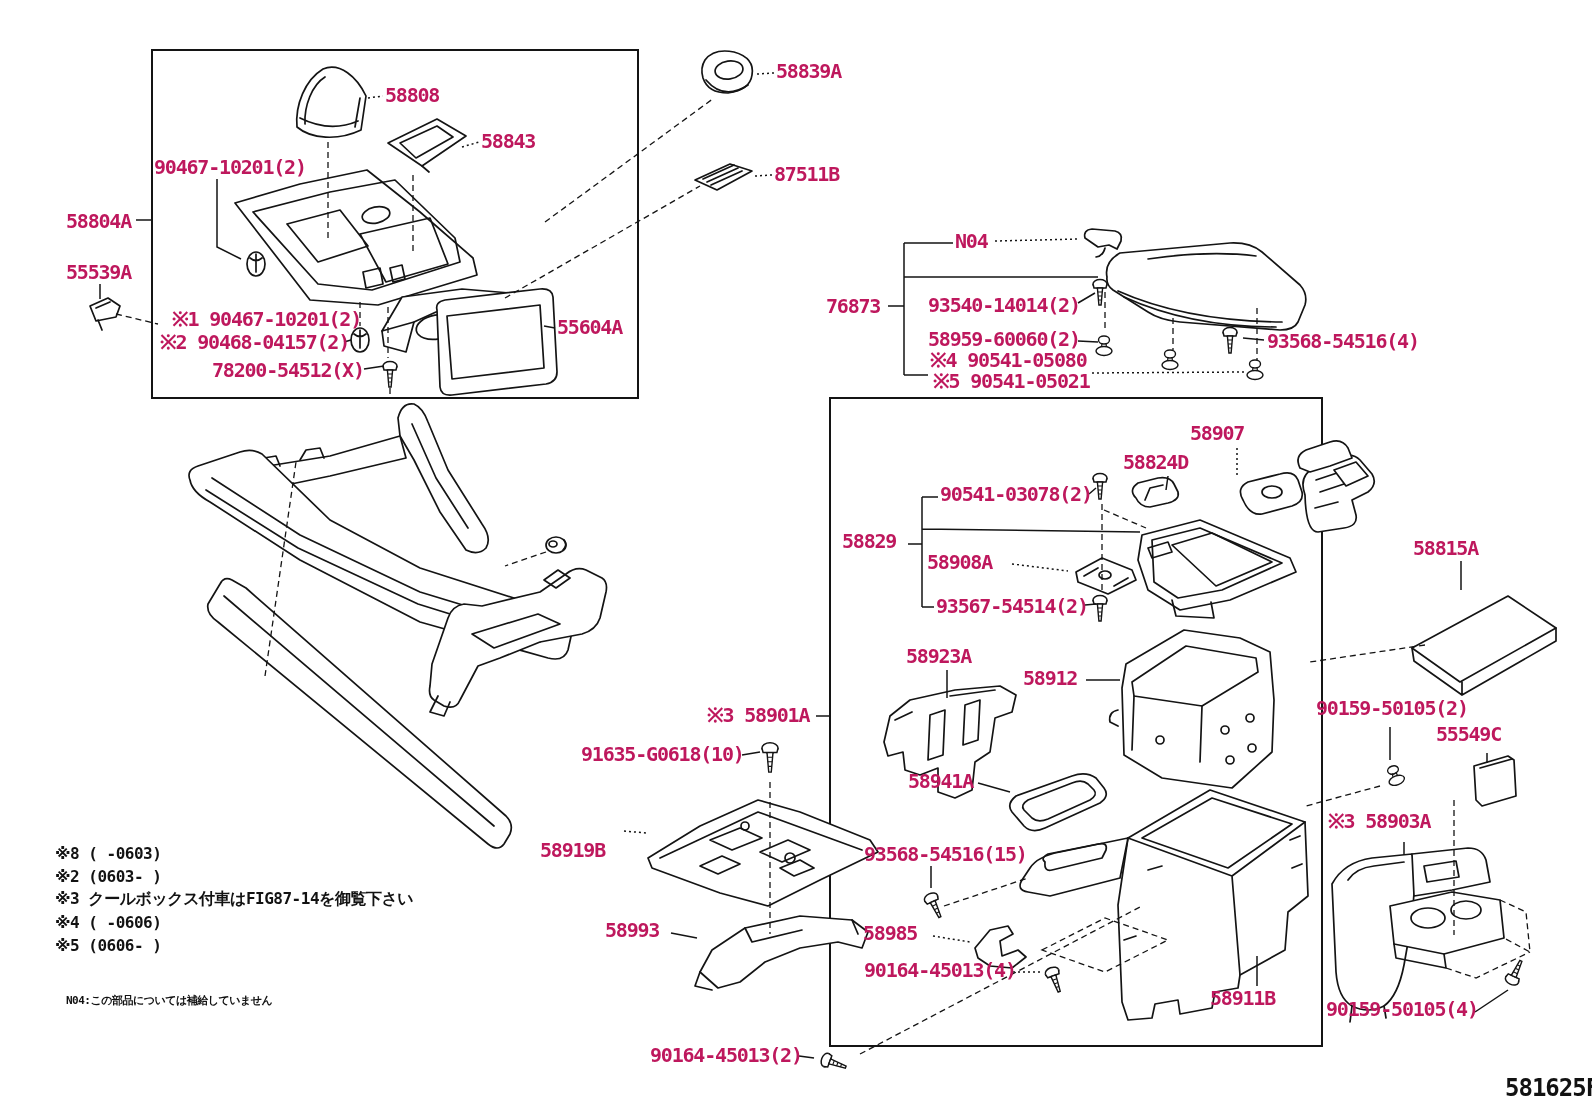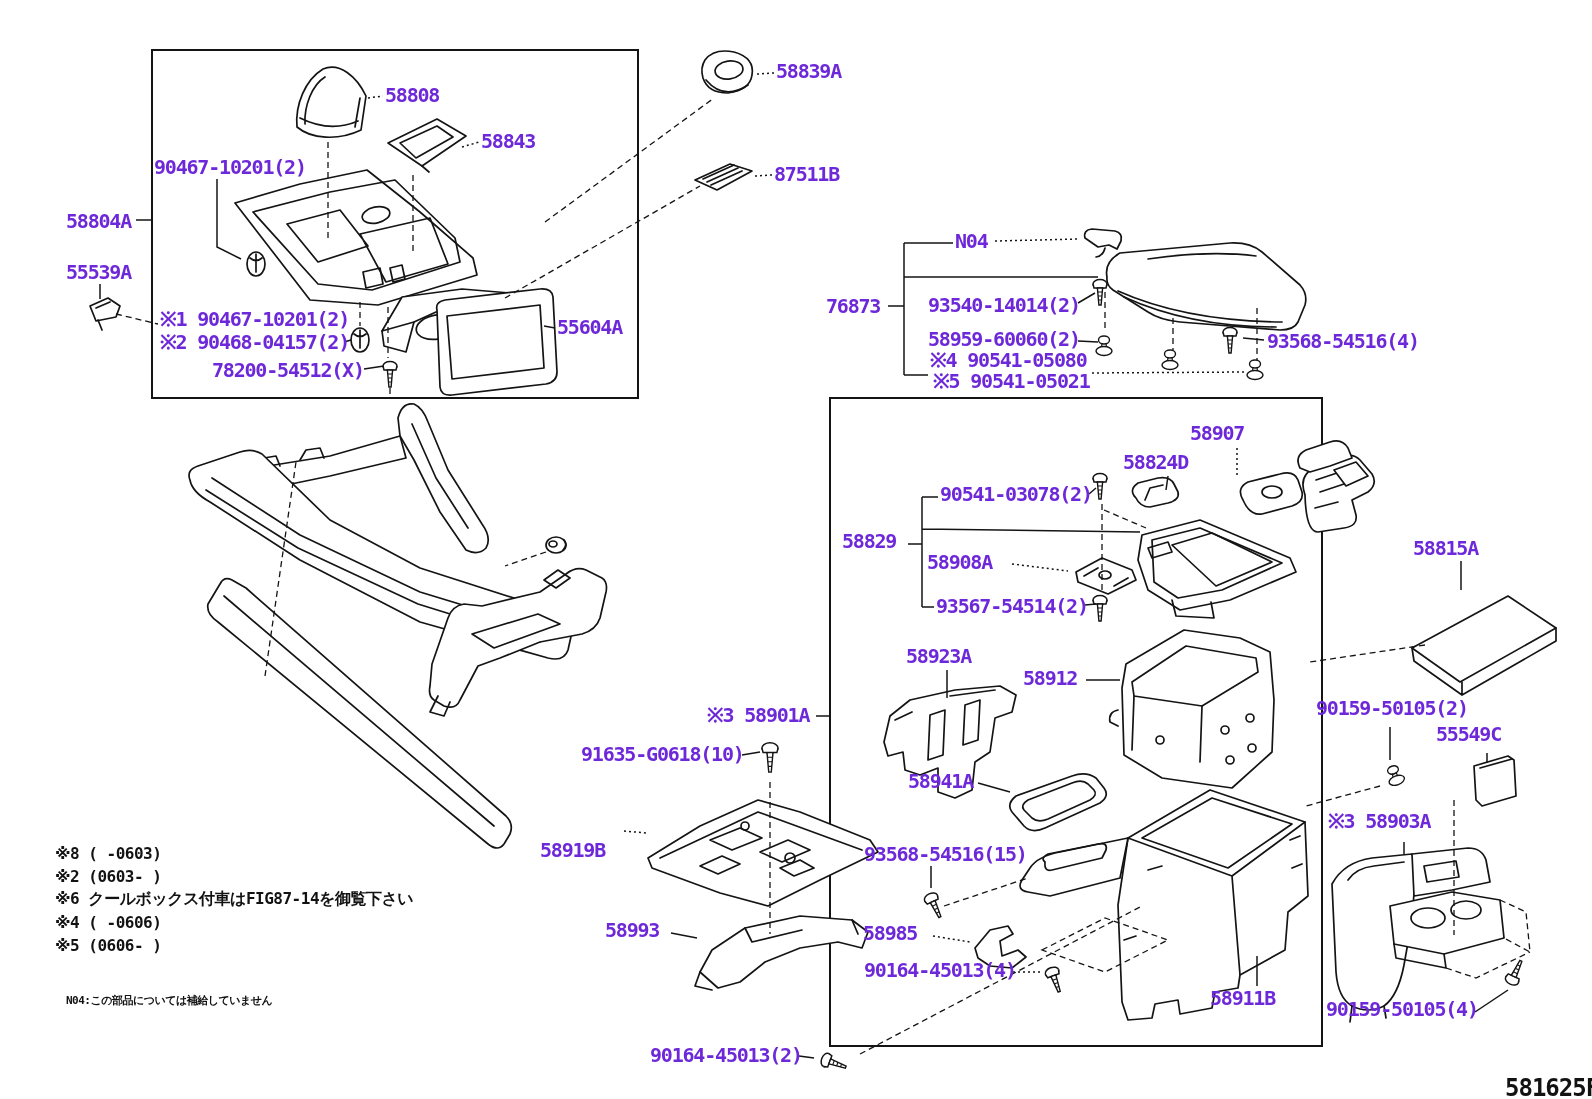--- a/index.html
+++ b/index.html
@@ -1,20 +1,20 @@
 <!DOCTYPE html>
 <html><head>
 <meta charset="utf-8">
 <style>
   html,body{margin:0;padding:0;background:#fff;}
   #stage{position:relative;width:1592px;height:1099px;background:#fff;overflow:hidden;
          font-family:"DejaVu Sans Mono",monospace;}
   #linework{position:absolute;left:0;top:0;}
   .pn{position:absolute;font-weight:700;font-size:20px;letter-spacing:-1.2px;
-      color:#6d28d9;white-space:nowrap;line-height:1;}
+      color:#be185d;white-space:nowrap;line-height:1;}
   .note{position:absolute;font-weight:700;font-size:16px;letter-spacing:-0.5px;
         color:#121212;white-space:nowrap;line-height:1;
         font-family:"DejaVu Sans Mono","DejaVu Sans",monospace;}
   .figcode{position:absolute;font-weight:700;font-size:24px;letter-spacing:-1px;
         color:#121212;white-space:nowrap;line-height:1;margin-top:8px;}
   svg *{vector-effect:non-scaling-stroke;}
   .ln{stroke:#141414;stroke-width:1.7;fill:none;stroke-linejoin:round;stroke-linecap:round;}
   .lnf{stroke:#141414;stroke-width:1.7;fill:#ffffff;stroke-linejoin:round;stroke-linecap:round;}
   .ldr{stroke:#141414;stroke-width:1.5;fill:none;}
   .ldd{stroke:#141414;stroke-width:1.5;fill:none;stroke-dasharray:2 3;}
@@ -272,21 +272,21 @@
     <path class="ldr" d="M1404,842 L1404,855"></path>
     <path class="ldr" d="M1475,1012 L1508,990"></path>
   </g>
 </svg>
 
 <div class="pn" style="left:385px;top:85px">58808</div>
 <div class="pn" style="left:481px;top:131px">58843</div>
 <div class="pn" style="left:154px;top:157px">90467-10201(2)</div>
 <div class="pn" style="left:66px;top:211px">58804A</div>
 <div class="pn" style="left:66px;top:262px">55539A</div>
-<div class="pn" style="left:160px;top:309px">※1 90467-10201(2)</div>
+<div class="pn" style="left:172px;top:309px">※1 90467-10201(2)</div>
 <div class="pn" style="left:160px;top:332px">※2 90468-04157(2)</div>
 <div class="pn" style="left:212px;top:360px">78200-54512(X)</div>
 <div class="pn" style="left:557px;top:317px">55604A</div>
 <div class="pn" style="left:776px;top:61px">58839A</div>
 <div class="pn" style="left:774px;top:164px">87511B</div>
 <div class="pn" style="left:955px;top:231px">N04</div>
 <div class="pn" style="left:826px;top:296px">76873</div>
 <div class="pn" style="left:928px;top:295px">93540-14014(2)</div>
 <div class="pn" style="left:928px;top:329px">58959-60060(2)</div>
 <div class="pn" style="left:930px;top:350px">※4 90541-05080</div>
@@ -311,20 +311,20 @@
 <div class="pn" style="left:1210px;top:988px">58911B</div>
 <div class="pn" style="left:650px;top:1045px">90164-45013(2)</div>
 <div class="pn" style="left:1413px;top:538px">58815A</div>
 <div class="pn" style="left:1316px;top:698px">90159-50105(2)</div>
 <div class="pn" style="left:1436px;top:724px">55549C</div>
 <div class="pn" style="left:1328px;top:811px">※3 58903A</div>
 <div class="pn" style="left:1326px;top:999px">90159-50105(4)</div>
 
 <div class="note" style="left:55px;top:846px">※8 (    -0603)</div>
 <div class="note" style="left:55px;top:869px">※2 (0603-    )</div>
-<div class="note" style="left:55px;top:891px">※6 クールボックス付車はFIG87-14を御覧下さい</div>
+<div class="note" style="left:55px;top:891px">※3 クールボックス付車はFIG87-14を御覧下さい</div>
 <div class="note" style="left:55px;top:915px">※4 (    -0606)</div>
 <div class="note" style="left:55px;top:938px">※5 (0606-    )</div>
 <div class="note" style="left:66px;top:995px;font-size:11px">N04:この部品については補給していません</div>
 
 <div class="figcode" style="left:1505px;top:1068px">581625F</div>
 
 </div>
 
 </body></html>

